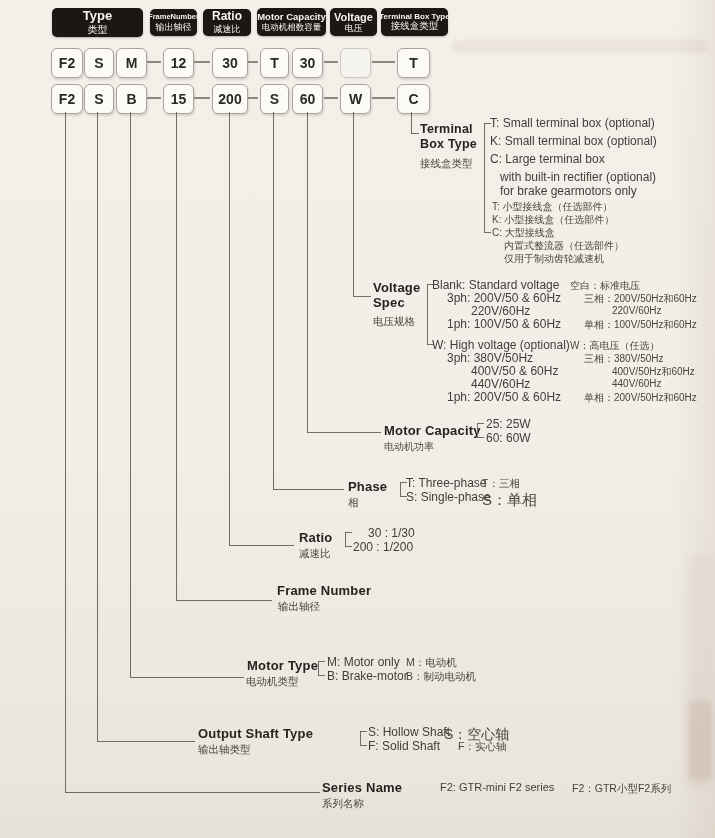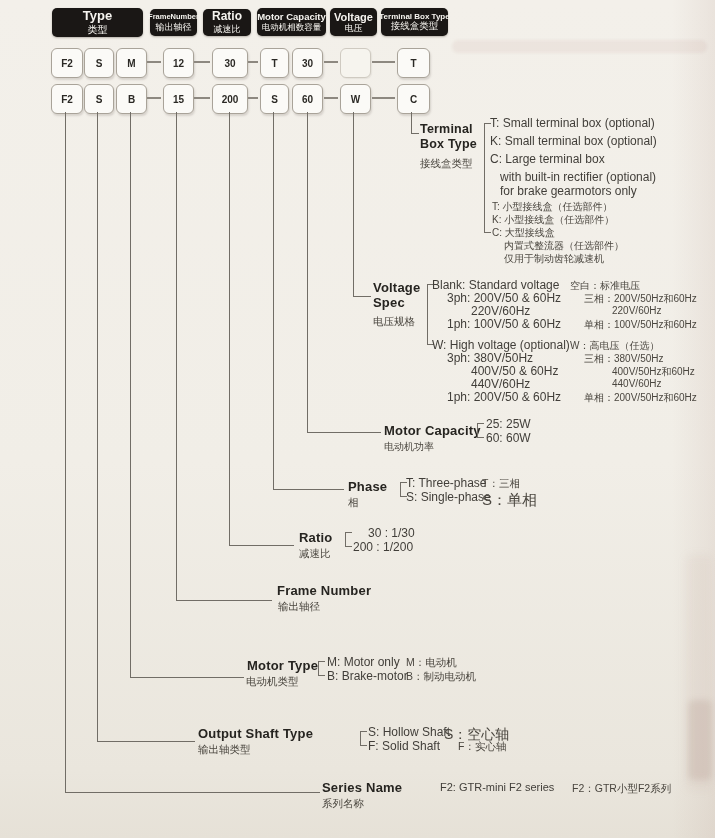--- a/index.html
+++ b/index.html
@@ -8,21 +8,21 @@
     background:
       linear-gradient(90deg, rgba(0,0,0,0) 94%, rgba(186,158,148,0.16) 100%),
       linear-gradient(180deg,#f3f0ea 0%,#f1eee7 55%,#eae6dd 92%,#e6e1d7 100%);}
   .tag{position:absolute;background:#1a1715;color:#f6f4ef;border-radius:5px;
     display:flex;flex-direction:column;align-items:center;justify-content:center;
     line-height:1.15;box-shadow:0 1px 2px rgba(40,30,20,.3);}
   .tag .en{font-weight:bold;white-space:nowrap;text-align:center;}
   .tag .zh{white-space:nowrap;}
   .cbox{position:absolute;height:28px;background:#fbfaf7;border:1.5px solid #a9a399;
     border-radius:6px;display:flex;align-items:center;justify-content:center;
-    font-weight:bold;font-size:10px;color:#2b2925;box-shadow:1px 2px 2px rgba(90,80,70,.18);}
+    font-weight:bold;font-size:14px;color:#2b2925;box-shadow:1px 2px 2px rgba(90,80,70,.18);}
   .cbox.blank{border-color:#cfcac1;background:#f6f4ee;box-shadow:1px 1px 1px rgba(90,80,70,.08);}
   .dash{position:absolute;height:2px;background:#8d8880;}
   .vl{position:absolute;width:1px;background:#716d66;}
   .hl{position:absolute;height:1px;background:#716d66;}
   .te{position:absolute;font-size:12px;color:#413e39;white-space:nowrap;}
   .tz{position:absolute;font-size:10px;color:#4a463f;white-space:nowrap;}
   .tt{position:absolute;font-size:13px;font-weight:bold;color:#262420;white-space:nowrap;letter-spacing:.2px;}
   .ghost{position:absolute;border-radius:6px;pointer-events:none;}
 </style>
 </head>

